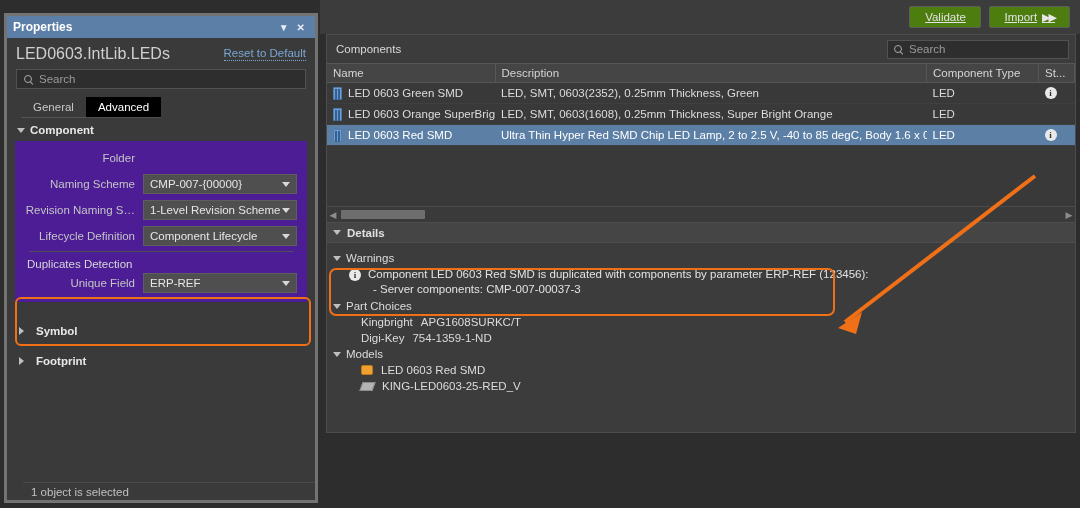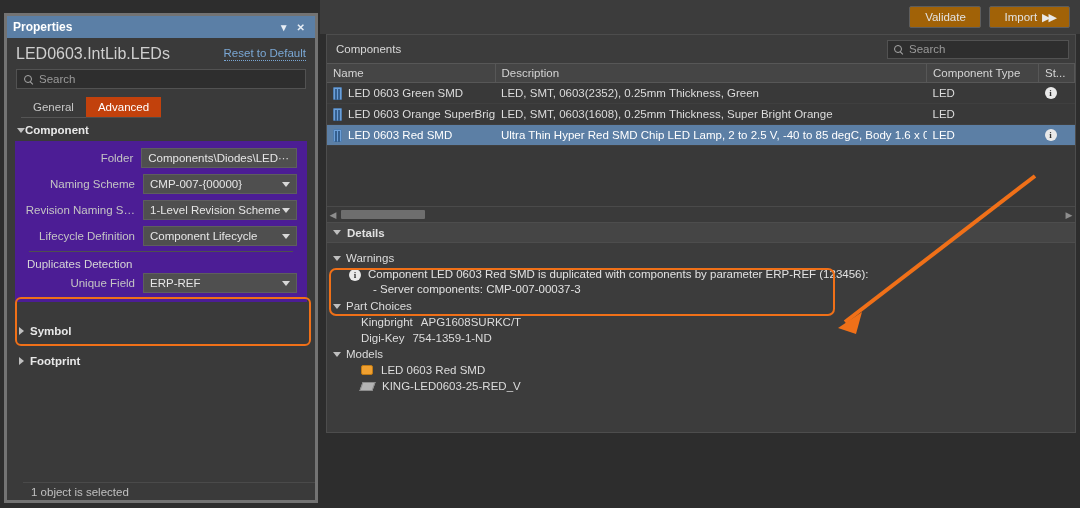--- a/index.html
+++ b/index.html
@@ -14,25 +14,25 @@
   #root { position: relative; width: 1080px; height: 508px; background: #2d2d2d; }
 
   
   .topbar {
     position: absolute; left: 320px; top: 0; width: 760px; height: 34px;
     background: #3c3c3c;
     display: flex; align-items: center; justify-content: flex-end;
     padding-right: 10px; gap: 8px;
   }
   .tbtn {
-    background: #a16207; border: 1px solid #5d5d5d; border-radius: 2px;
+    background: #4d7c0f; border: 1px solid #5d5d5d; border-radius: 2px;
     color: #e2e2e2; font-size: 11.5px;
     padding: 4px 14px; min-width: 72px; text-align: center;
     display: flex; align-items: center; justify-content: center; gap: 5px;
-    cursor: pointer; height: 22px;
+    cursor: pointer; height: 22px; text-decoration: underline;
   }
   .dblchev { font-size: 11px; color: #e8e8e8; letter-spacing: -2px; }
 
   
   .panel {
     position: absolute; left: 4px; top: 13px; width: 314px; height: 490px;
     background: #383838; border: 3px solid #737373;
     display: flex; flex-direction: column;
   }
   .panel-title {
@@ -69,24 +69,24 @@
     content: ""; position: absolute; left: 5.5px; top: 6px;
     width: 4px; height: 1.2px; background: #a8a8a8; transform: rotate(45deg);
     transform-origin: left center;
   }
 
   .tabs { display: flex; padding: 2px 0 0 14px; gap: 0; }
   .tab {
     padding: 4px 12px 4px 12px; font-size: 11.5px; color: #c8c8c8;
     background: #3a3a3a; cursor: pointer; border-bottom: 1px solid #555;
   }
-  .tab.active { background: #c2410c; color: #fff; border-bottom: 1px solid #4d4d4d; }
+  .tab.active { background: #000000; color: #fff; border-bottom: 1px solid #4d4d4d; }
 
   .secthead {
-    display: flex; align-items: center; 
+    display: flex; align-items: center; gap: 5px;
     padding: 6px 0 5px 10px; font-weight: bold; color: #e8e8e8; font-size: 11.5px;
     cursor: pointer;
   }
   .tri-down { width:0;height:0;border-left:4px solid transparent;border-right:4px solid transparent;border-top:5px solid #bfbfbf; display:inline-block; }
   .tri-right { width:0;height:0;border-top:4px solid transparent;border-bottom:4px solid transparent;border-left:5px solid #bfbfbf; display:inline-block; }
 
   .formbox { background: #4c1d95; margin: 0 8px; padding: 6px 0 8px 0; }
   .frow { display: flex; align-items: center; height: 22px; margin-bottom: 4px; padding-right: 10px; }
   .flabel { width: 128px; text-align: right; padding-right: 8px; color: #c4c4c4; font-size: 11.5px; white-space: nowrap; overflow: hidden; }
   .fctl {
@@ -99,21 +99,21 @@
   .dots { color: #d8d8d8; letter-spacing: 1px; font-size: 11px; }
 
   .divider { height: 1px; background: #4f4f4f; margin: 4px 14px 0 14px; }
 
   .dupbox {
     position: absolute; left: 8px; top: 259px; width: 296px; height: 49px;
     border: 2.5px solid #f07018; border-radius: 6px; pointer-events: none;
   }
 
   .collapsed-sec {
-    display: flex; align-items: center; gap: 6px;
+    display: flex; align-items: center; gap: 12px;
     padding: 9px 0 9px 12px; color: #e8e8e8; font-weight: bold; font-size: 11.5px;
     cursor: pointer;
   }
   .statusbar {
     position: absolute; left: 16px; bottom: 0; width: 100%; height: 18px;
     border-top: 1px solid #4a4a4a; display: flex; align-items: center;
     padding-left: 8px; color: #c0c0c0; font-size: 11.5px;
   }
 
   
@@ -237,24 +237,20 @@
 
       <div class="secthead">
         <span class="tri-down"></span>
         <span>Component</span>
       </div>
 
       <div class="formbox">
 
         <div class="frow">
           <div class="flabel">Folder</div>
-          <div class="fctl">
-            <span class="txt">Components\Diodes\LED</span>
-            <span class="dots">⋯</span>
-          </div>
         </div>
 
         <div class="frow">
           <div class="flabel">Naming Scheme</div>
           <div class="fctl">
             <span class="txt">CMP-007-{00000}</span>
             <span class="caret"></span>
           </div>
         </div>
 

